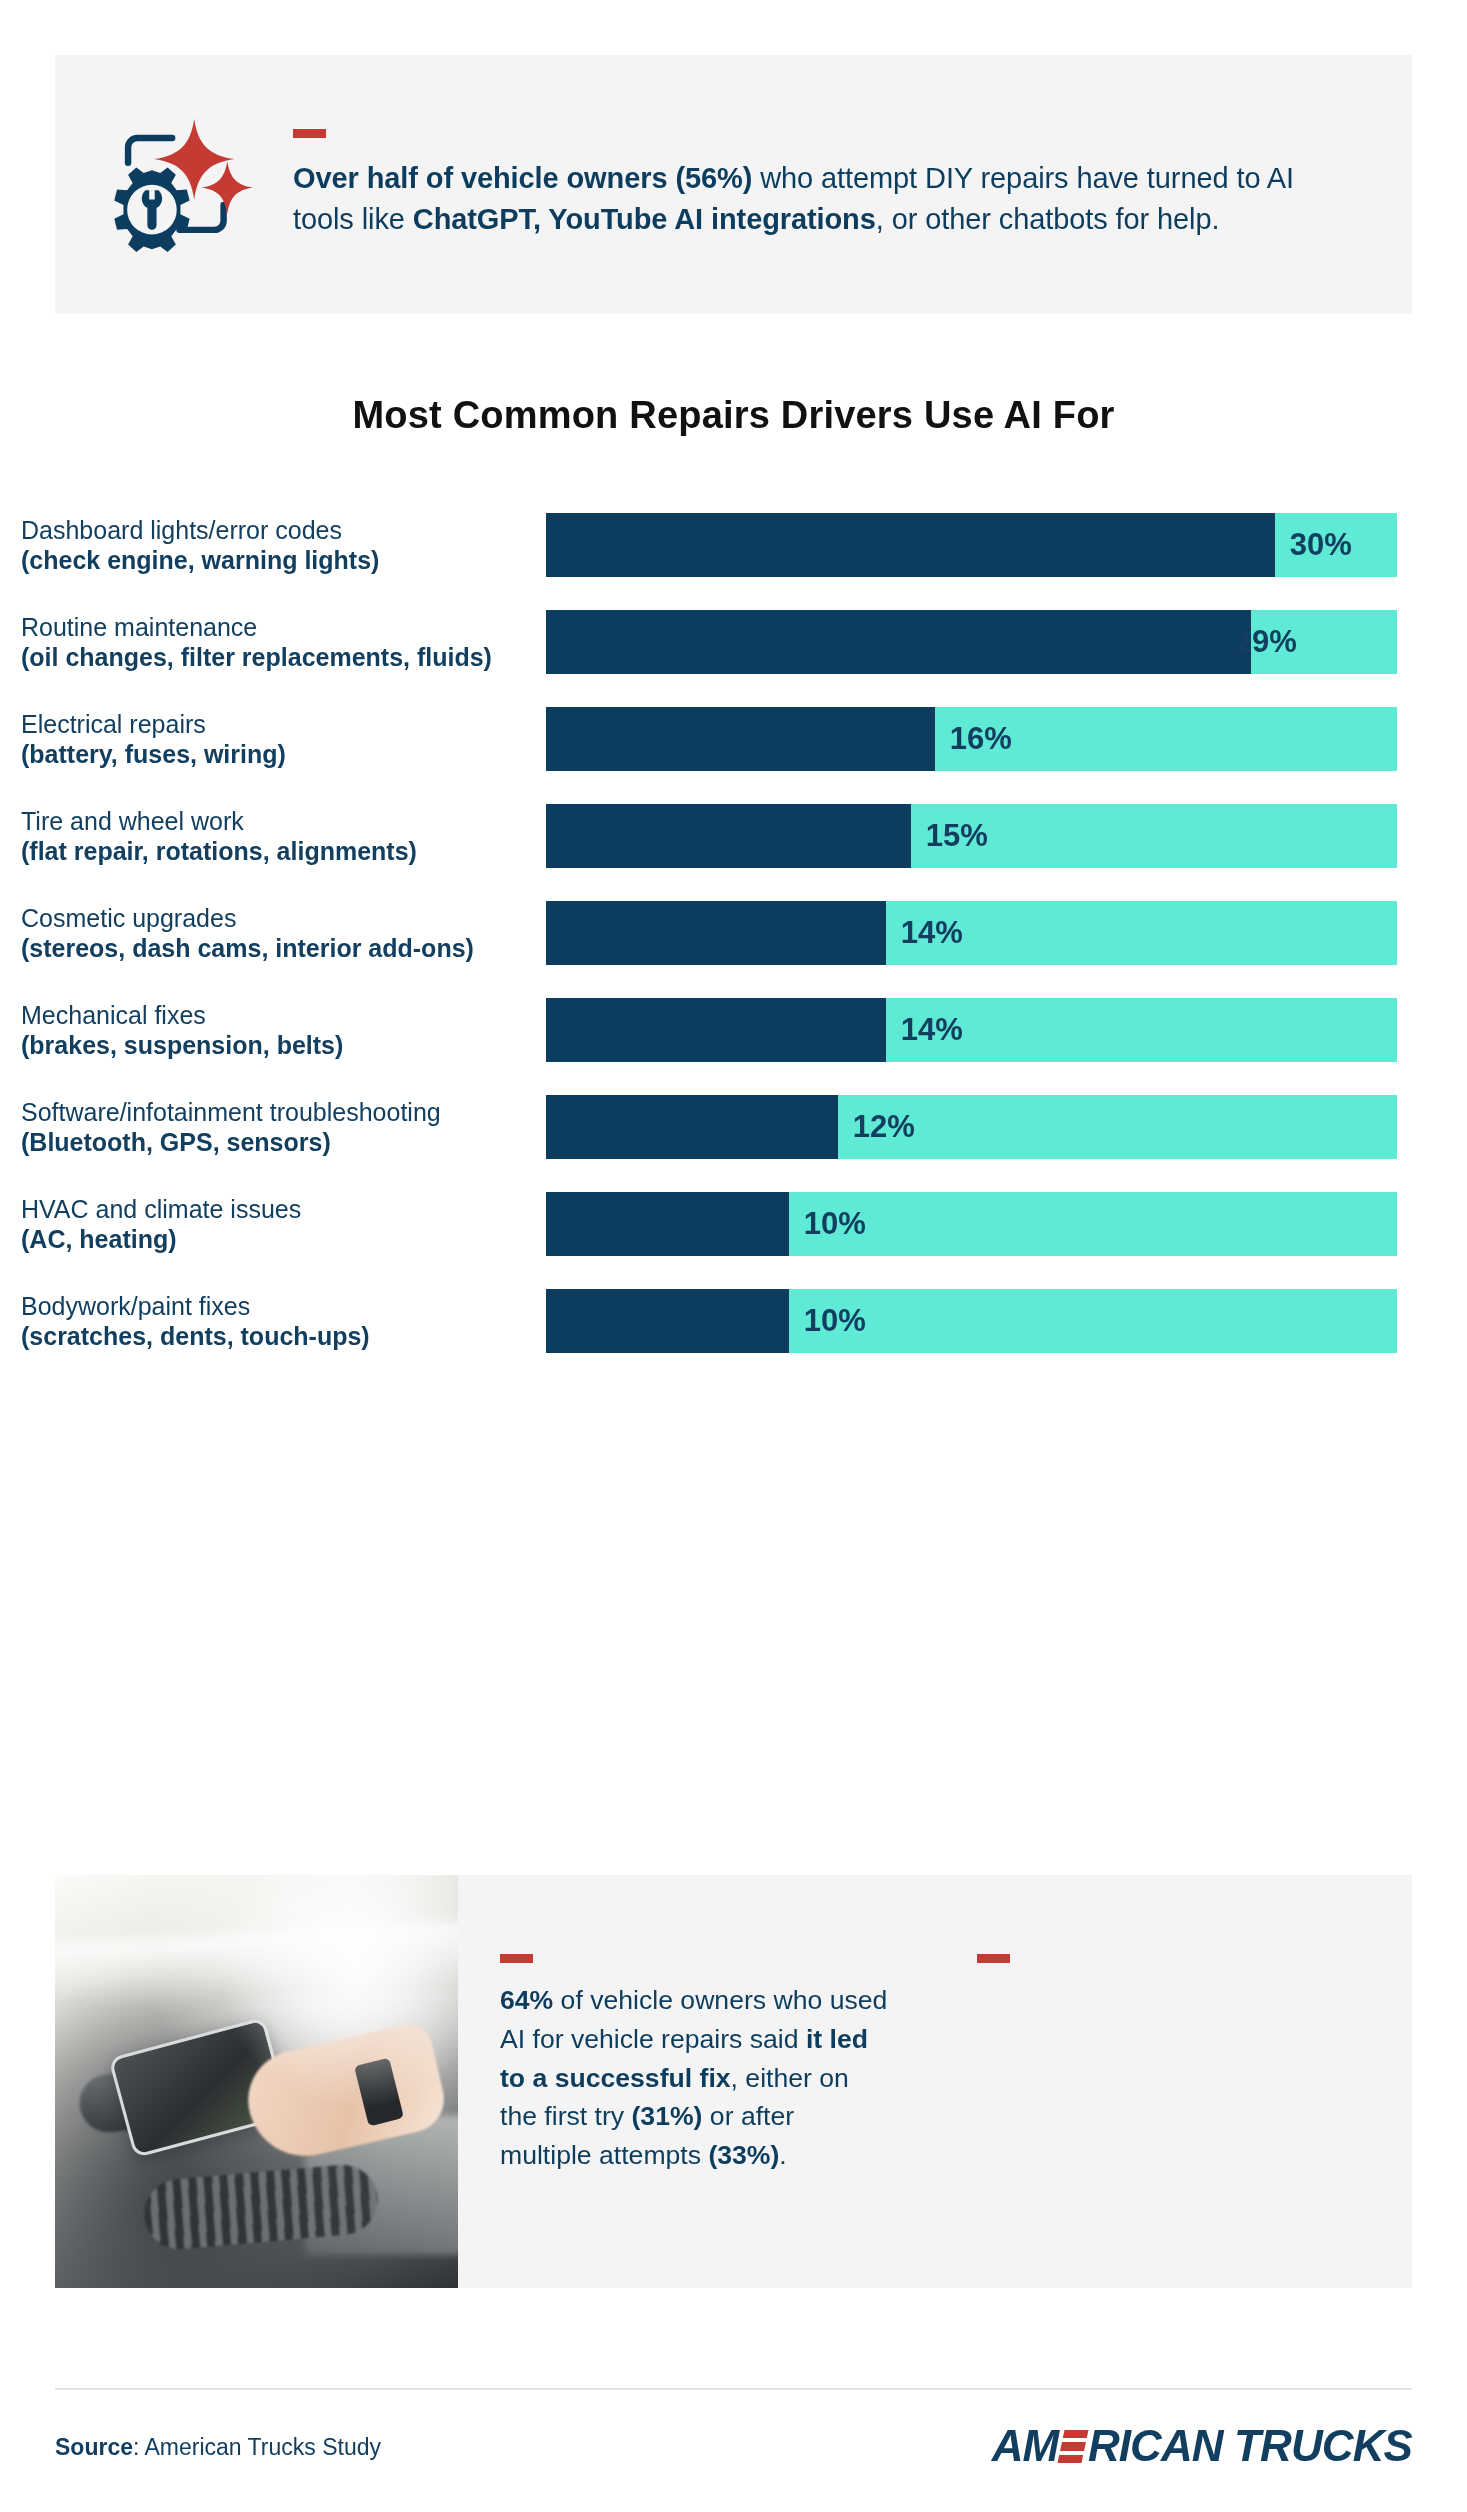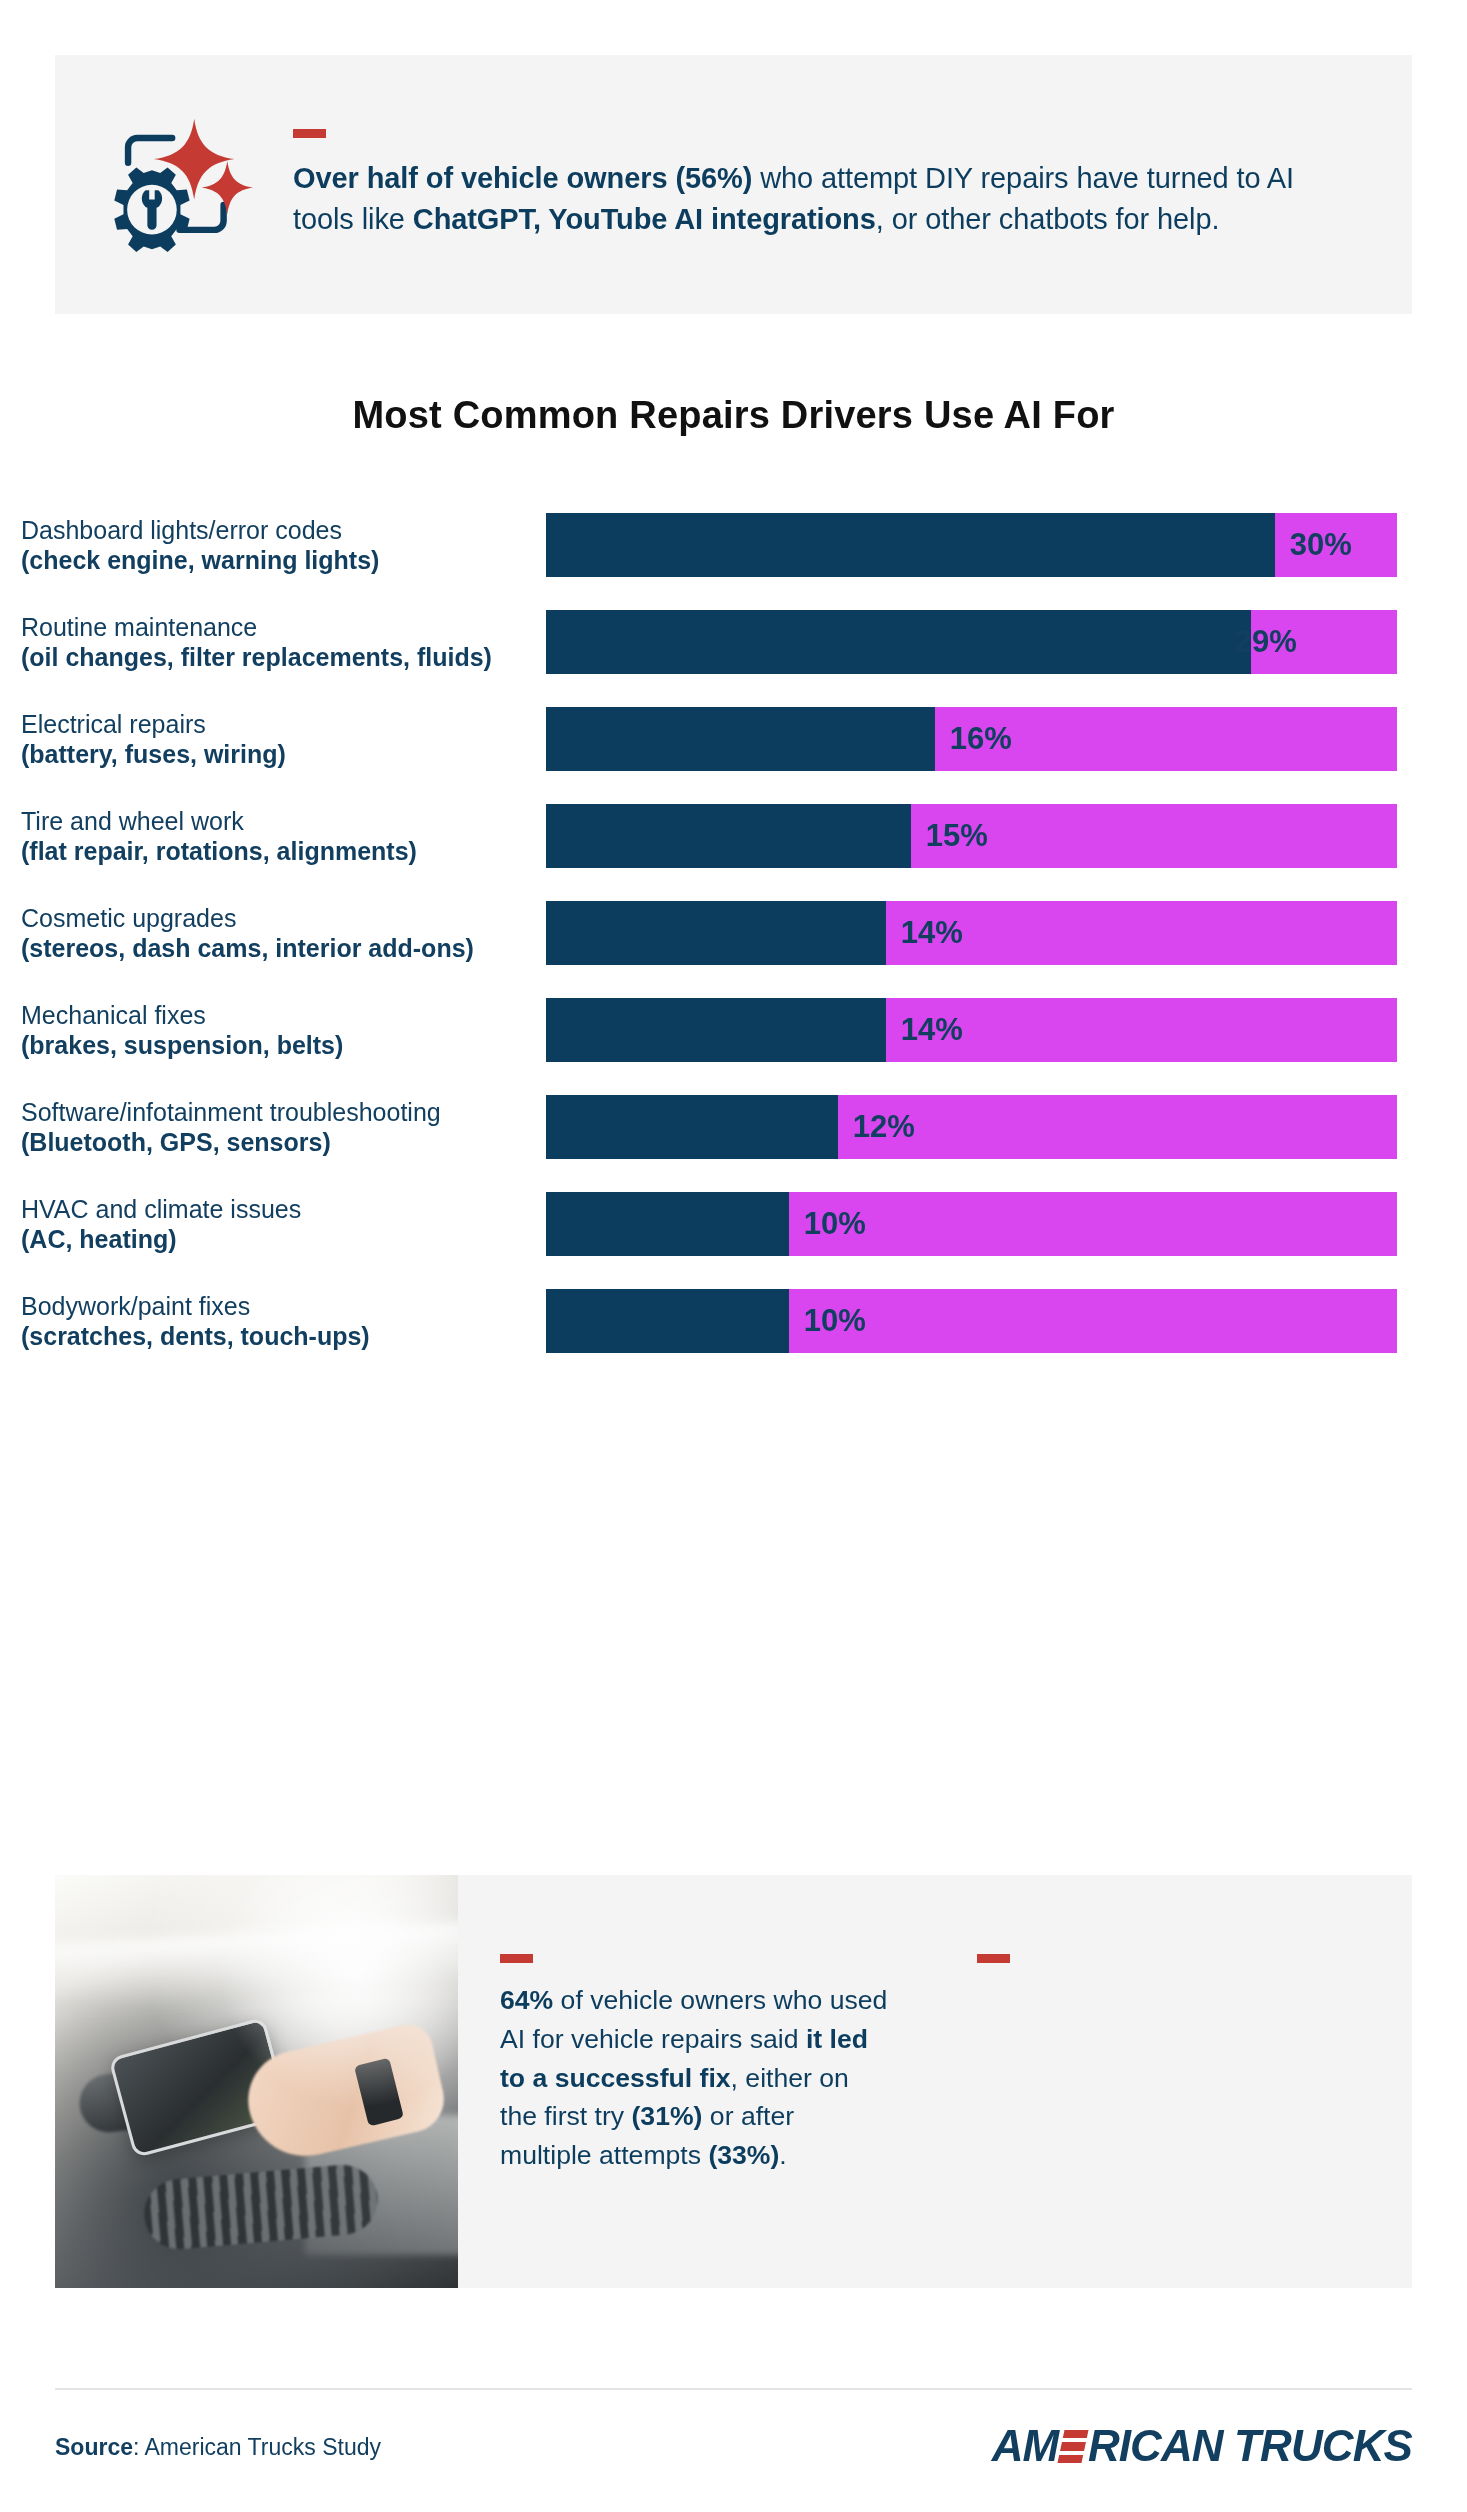--- a/index.html
+++ b/index.html
@@ -40,21 +40,21 @@
     position:absolute; left:0; top:50%; transform:translateY(-50%);
     width:523px; text-align:left; padding-right:23px; color:#123f60;
     font-family:"Liberation Sans Narrow","Liberation Sans",sans-serif;
     font-stretch:condensed;
     margin-left:21px;
   }
   .bar-label .l-main{ font-size:25px; line-height:1.16; font-weight:400; display:block; }
   .bar-label .l-sub{ font-size:25px; line-height:1.2; font-weight:700; display:block; }
   .bar-track{
     position:absolute; left:546px; top:0; width:851px; height:64px;
-    background:#d946ef;
+    background:#5eead4;
   }
   .bar-fill{ position:absolute; left:0; top:0; height:64px; background:#0c3d5e; }
   .bar-value{
     position:absolute; top:50%; transform:translateY(-50%);
     font-size:31px; font-weight:700; color:#123f60; white-space:nowrap;
     font-family:"Liberation Sans Narrow","Liberation Sans",sans-serif;
     font-stretch:condensed; padding-left:14.7px;
   }
 
   

